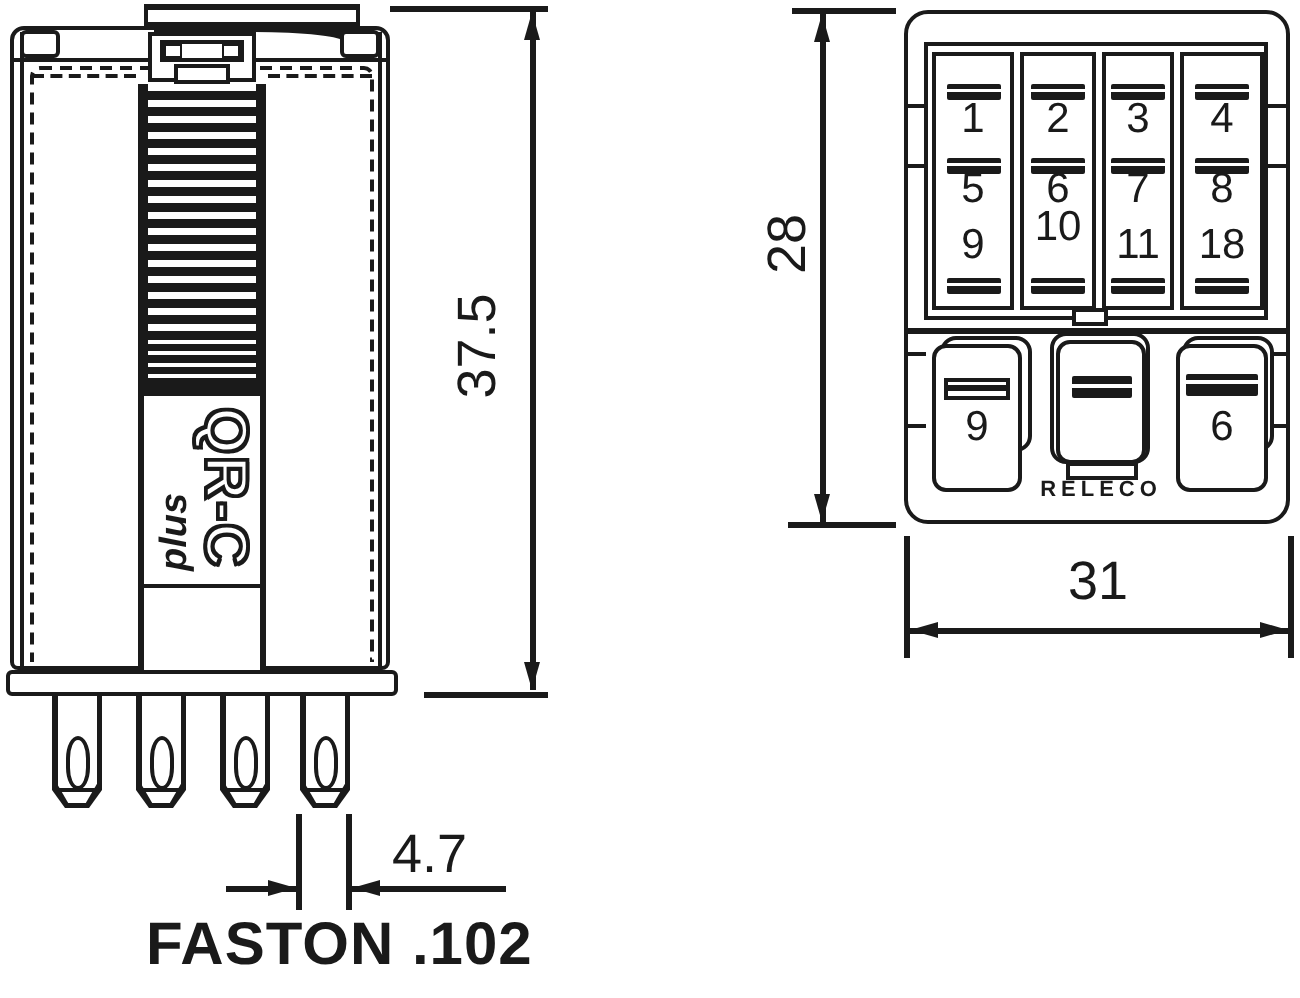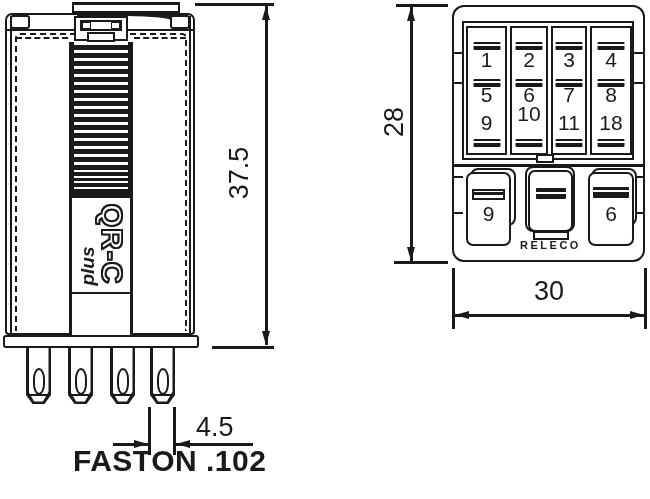--- a/index.html
+++ b/index.html
@@ -119,24 +119,24 @@
     <div class="dimtxt rot-ccw" style="left:239px;top:173px;">37.5</div>
   </div>
 
   <div>
     <div class="ln" style="left:148px;top:407px;width:2.5px;height:48px;"></div>
     <div class="ln" style="left:173px;top:407px;width:2.5px;height:48px;"></div>
     <div class="ln" style="left:113px;top:443px;width:35px;height:2.5px;"></div>
     <div class="arr arr-right" style="left:134px;top:440px;"></div>
     <div class="ln" style="left:176px;top:443px;width:77px;height:2.5px;"></div>
     <div class="arr arr-left" style="left:176px;top:440px;"></div>
-    <div class="dimtxt" style="left:196px;top:412px;">4.5</div>
-  </div>
-
-  <div class="faston" style="left:73px;top:444px;">FASTON .102</div>
+    <div class="dimtxt" style="left:196px;top:412px;">4.7</div>
+  </div>
+
+  <div class="faston" style="left:73px;top:456px;">FASTON .102</div>
 
   <div>
 
     <div class="ln" style="left:396px;top:4px;width:52px;height:3px;"></div>
     <div class="ln" style="left:394px;top:261px;width:54px;height:3px;"></div>
     <div class="ln" style="left:410px;top:7px;width:2.5px;height:254px;"></div>
     <div class="arr arr-up" style="left:406.8px;top:7px;"></div>
     <div class="arr arr-down" style="left:406.8px;top:247px;"></div>
     <div class="dimtxt rot-ccw" style="left:394px;top:122px;">28</div>
 
@@ -210,16 +210,16 @@
                 background:linear-gradient(180deg,#1a1a1a 0 3px,#ffffff 3px 5px,#1a1a1a 5px);"></div>
     <div class="num" style="left:588px;top:202px;width:46px;z-index:3;">6</div>
 
     <div class="releco" style="left:508px;top:239px;width:85px;z-index:3;">RELECO</div>
 
     <div class="ln" style="left:452px;top:268px;width:3px;height:61px;"></div>
     <div class="ln" style="left:644px;top:268px;width:3px;height:61px;"></div>
     <div class="ln" style="left:455px;top:314px;width:189px;height:2.5px;"></div>
     <div class="arr arr-left" style="left:455px;top:310.8px;"></div>
     <div class="arr arr-right" style="left:630px;top:310.8px;"></div>
-    <div class="dimtxt" style="left:549px;top:291px;transform:translate(-50%,-50%);">30</div>
+    <div class="dimtxt" style="left:549px;top:291px;transform:translate(-50%,-50%);">31</div>
   </div>
 
 </div>
 
 </body></html>

